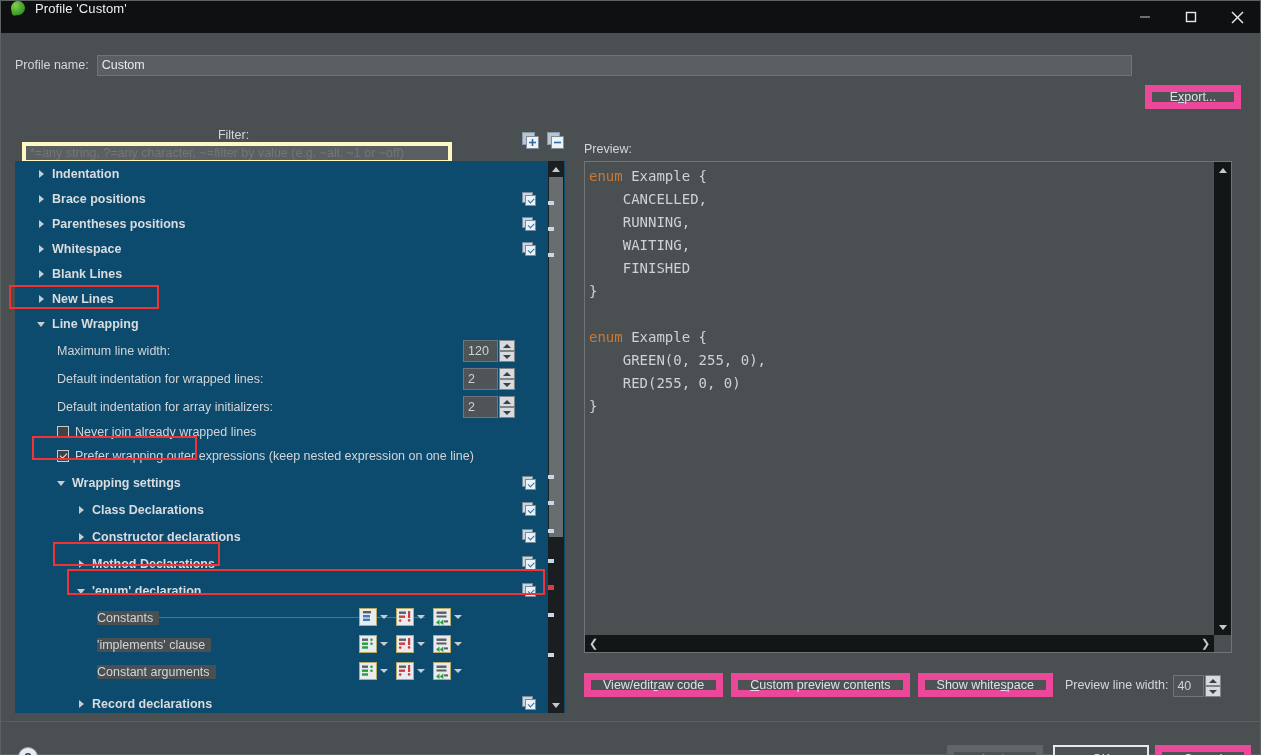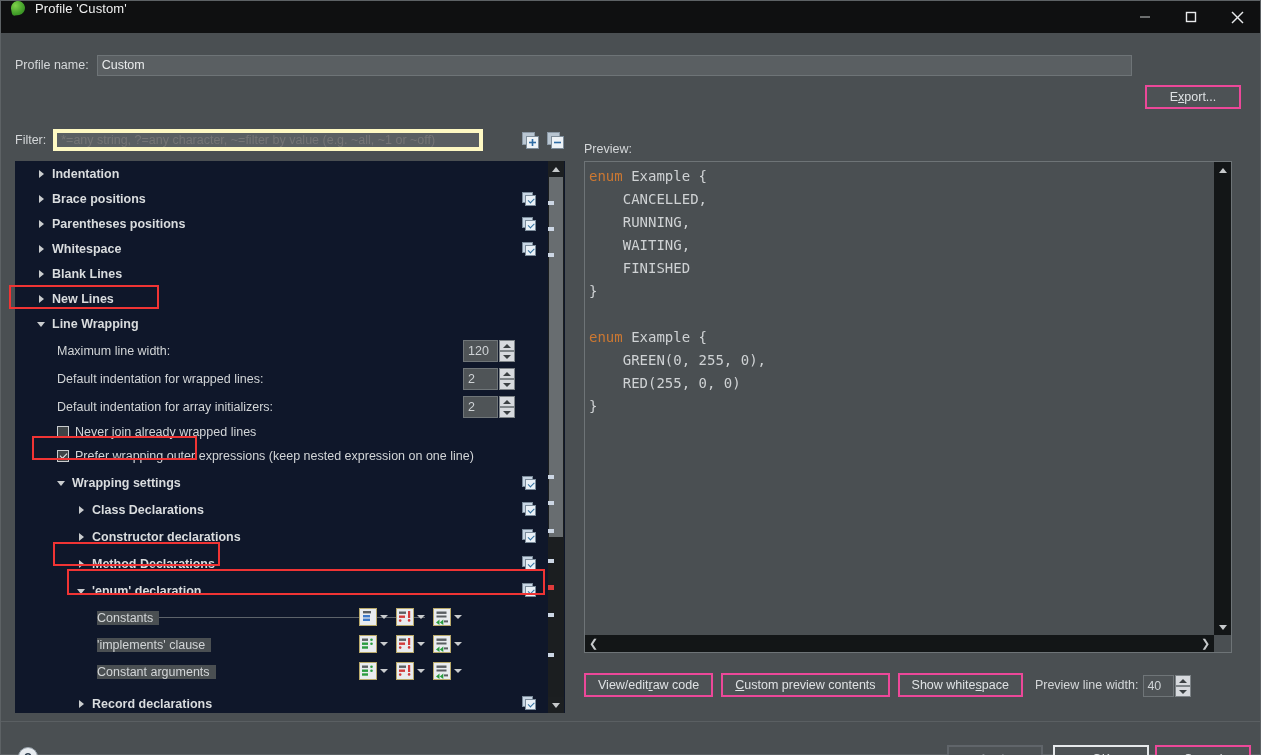--- a/index.html
+++ b/index.html
@@ -29,39 +29,39 @@
   
   .content{position:absolute;left:0;top:32px;width:1259px;height:721px;}
 
   .row-profile{position:absolute;left:14px;top:20px;width:1232px;height:24px;display:flex;align-items:center;}
   .lbl{color:#d4d7d9;font-size:12.5px;}
   .profile-input{
     margin-left:8px;width:1035px;height:21px;background:#5a5f62;border:1px solid #6e7477;
     color:#e9ebec;font-size:12.5px;padding:0 4px;box-sizing:border-box;line-height:19px;
   }
   .btn{
-    background:#4d5255;border:2px solid #ec4899;color:#dfe2e4;font-size:12.5px;
+    background:#4d5255;border:7px solid #ec4899;color:#dfe2e4;font-size:12.5px;
     height:24px;display:inline-flex;align-items:center;justify-content:center;box-sizing:border-box;
   }
   .btn u{text-decoration:underline;}
   .export-btn{position:absolute;right:19px;top:52px;width:96px;height:24px;}
 
-  .row-filter{position:absolute;left:14px;top:95px;height:24px;display:flex;align-items:center;}
+  .row-filter{position:absolute;left:14px;top:95px;height:24px;display:flex;align-items:center;flex-direction:column;}
   .filter-input{
     margin-left:7px;width:430px;height:22px;background:#5a5f62;border:4px solid #fef9c3;
     color:#a9aeb1;font-size:12.5px;padding:0 4px;box-sizing:border-box;line-height:20px;
   }
   .tool-ico{position:absolute;top:99px;width:18px;height:18px;}
   .tool-ico.plus{left:521px;}
   .tool-ico.minus{left:546px;}
 
   .preview-lbl{position:absolute;left:583px;top:109px;font-size:12.5px;color:#d4d7d9;}
 
   
-  .tree-panel{position:absolute;left:14px;top:128px;width:550px;height:552px;background:#0f172a;overflow:hidden;}
+  .tree-panel{position:absolute;left:14px;top:128px;width:550px;height:552px;background:#0c4a6e;overflow:hidden;}
   .tree{position:absolute;left:0;top:0;width:535px;}
   .trow{position:relative;height:25px;display:flex;align-items:center;}
   .twist{width:10px;height:10px;margin-right:5px;flex:0 0 10px;position:relative;}
   .twist i{position:absolute;display:block;}
   .twist.right i{left:2px;top:1px;border-left:5px solid #c9ccce;border-top:4px solid transparent;border-bottom:4px solid transparent;}
   .twist.down i{left:0;top:3px;border-top:5px solid #c9ccce;border-left:4px solid transparent;border-right:4px solid transparent;}
   .tlabel-bold{font-weight:bold;font-size:12.5px;color:#d9dcde;}
   .tlabel{font-size:12.5px;color:#d2d5d7;}
   .grp-check{position:absolute;right:14px;top:6px;width:14px;height:14px;}
   .gc-box{position:absolute;width:11px;height:11px;background:#c8d6e4;border:1px solid #7b8b9a;box-sizing:border-box;}

